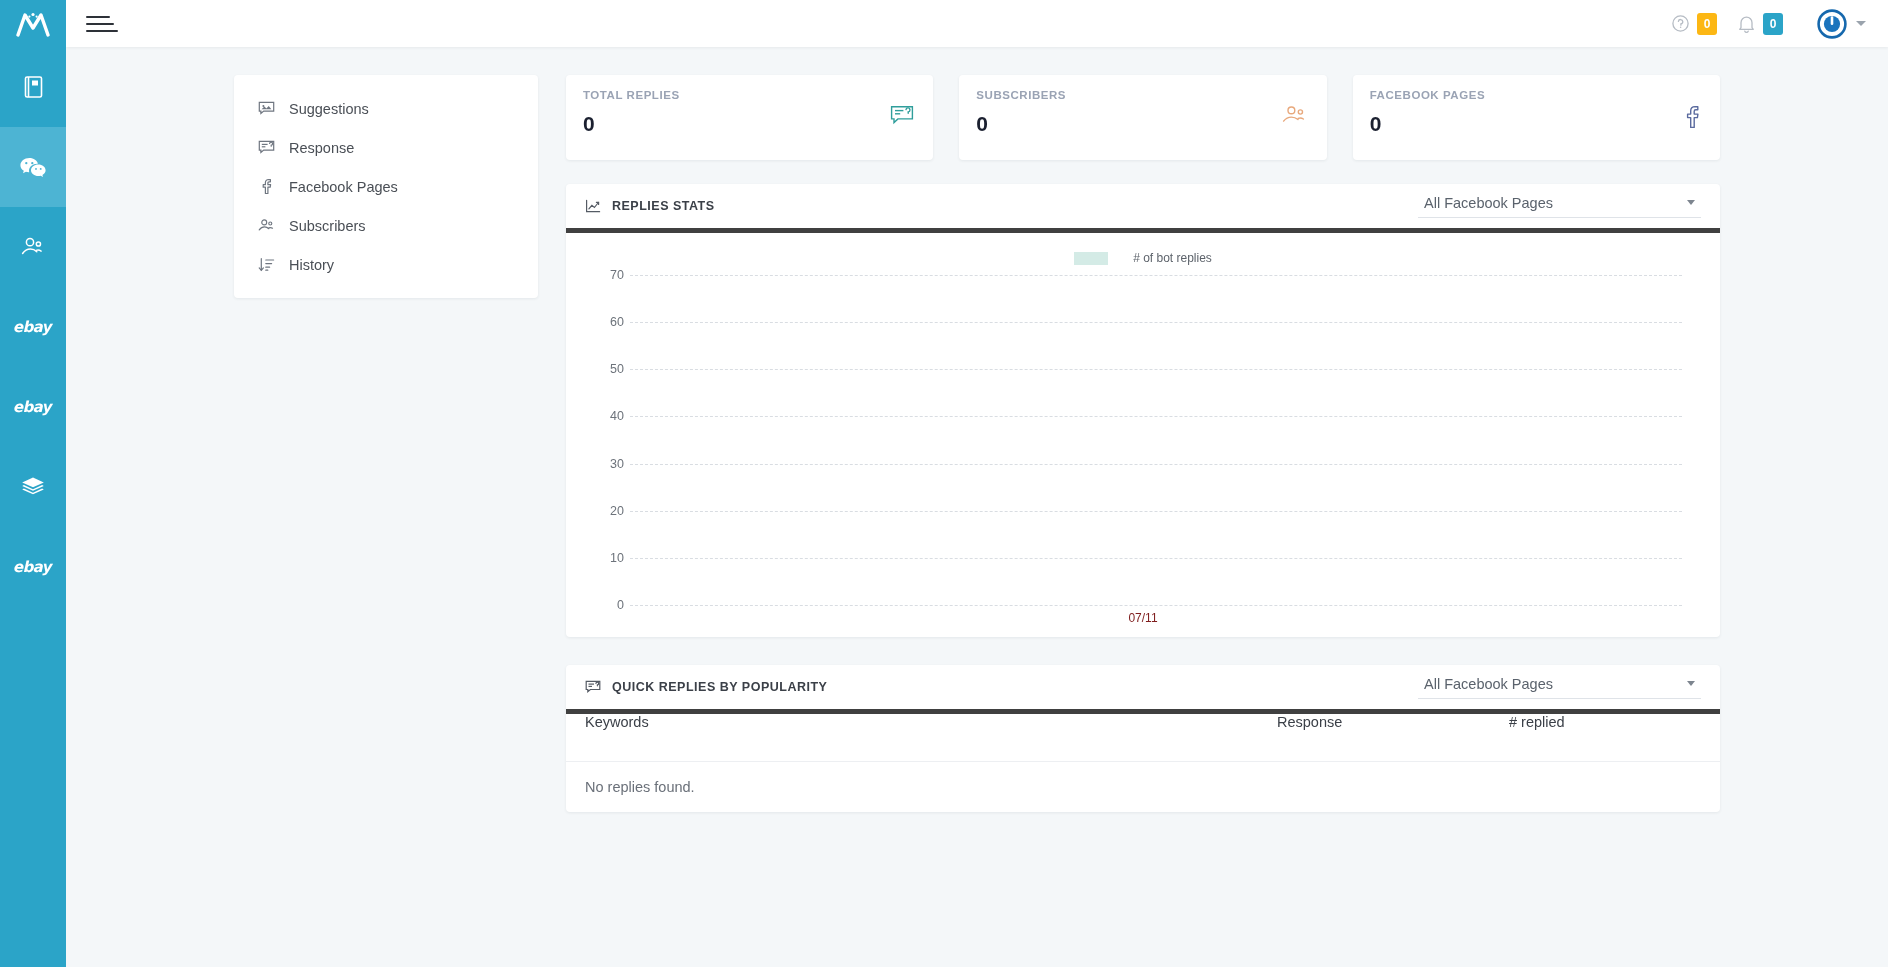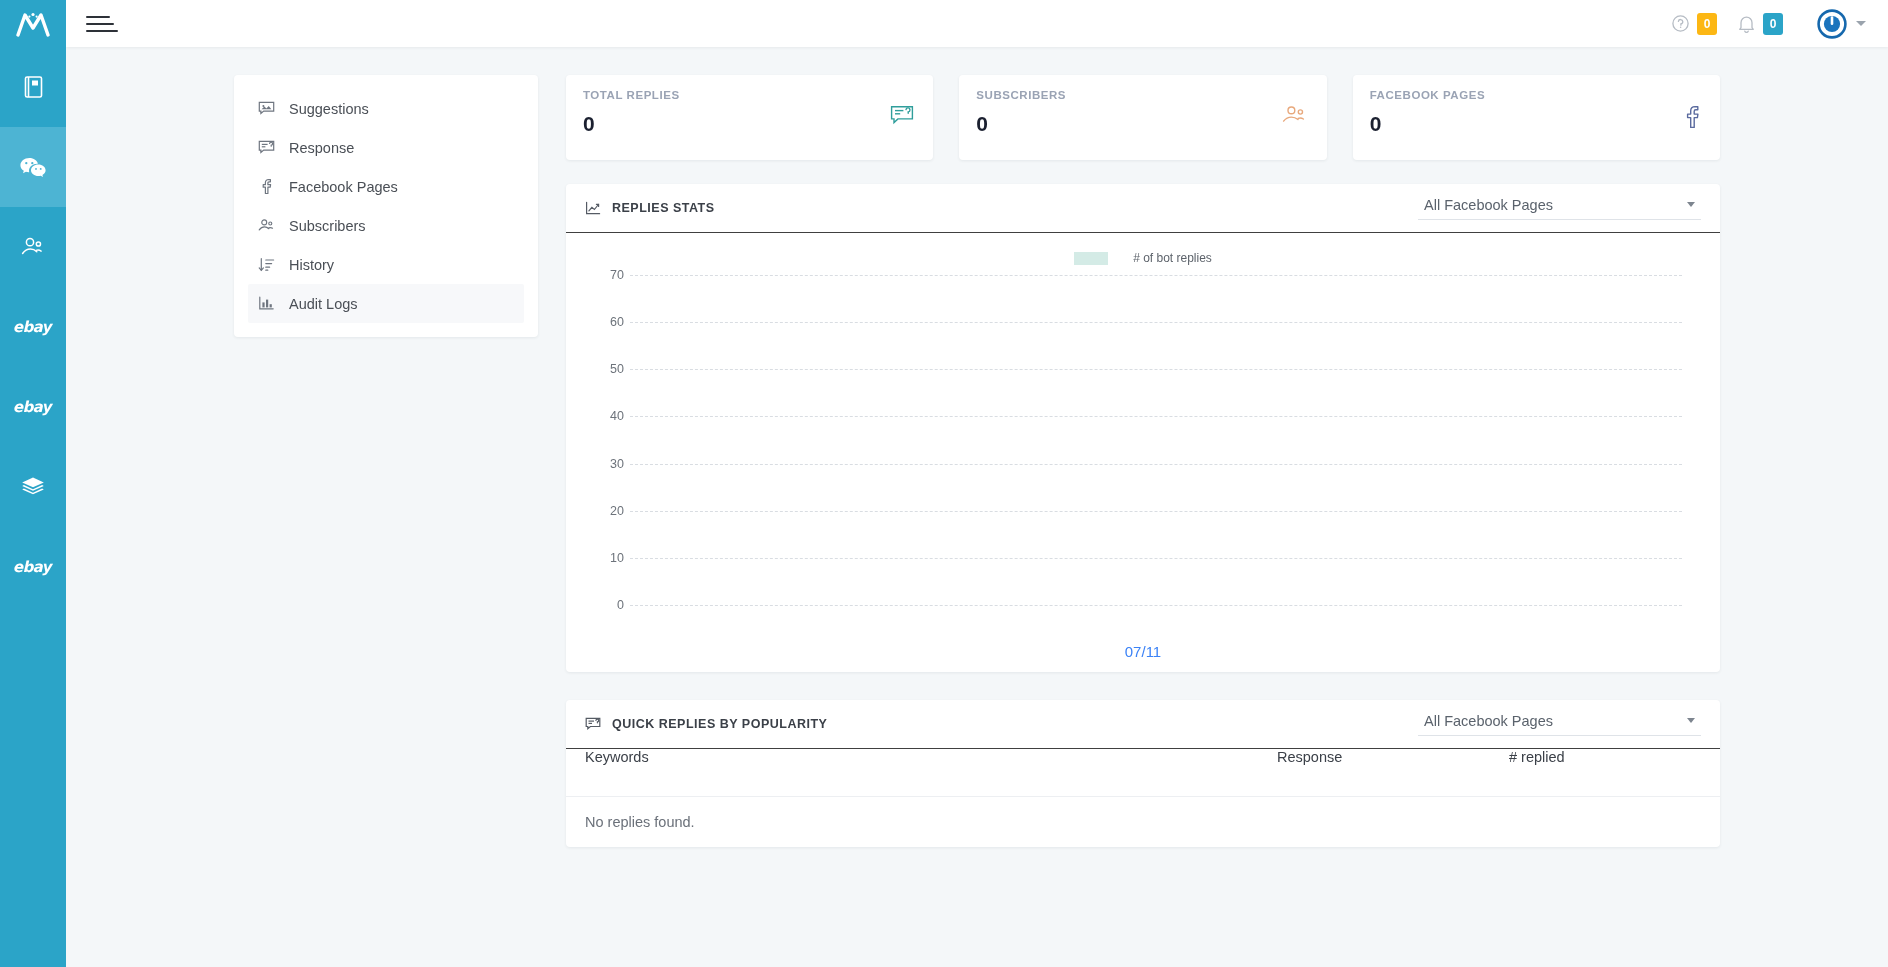--- a/index.html
+++ b/index.html
@@ -155,21 +155,21 @@
   }
   .stat-value { color: #1b2030; font-size: 21px; font-weight: 700; }
   .stat-icon { margin-top: 16px; }
 
   
   .chart-card { margin-top: 24px; }
   .card-head {
     height: 49px;
     display: flex; align-items: center;
     padding: 0 19px 0 19px;
-    border-bottom: 1px solid #404040;
+    border-bottom: 5px solid #404040;
   }
   .card-head-title {
     display: flex; align-items: center; gap: 11px;
     color: #3b4048;
     font-size: 12.5px;
     font-weight: 700;
     letter-spacing: 0.5px;
   }
   .card-head-title .ch-icon { color: #555b64; display: flex; }
   .head-spacer { flex: 1; }
@@ -209,21 +209,21 @@
     left: 0; width: 28px;
     text-align: right;
     transform: translateY(-50%);
     color: #6d737b;
     font-size: 12.5px;
   }
   .xaxis {
     margin-top: 6px;
     display: flex; justify-content: center;
   }
-  .xtick { color: #3b82f6; font-size: 15px; margin-top: 32px; }
+  .xtick { color: #7f1d1d; font-size: 12px; }
 
   
   .table-card { margin-top: 28px; margin-bottom: 24px; }
   .table-head-row {
     display: flex; align-items: flex-start;
     height: 48px;
     padding: 0 19px;
     border-bottom: 1px solid #edeff2;
   }
   .th { color: #3b4048; font-size: 14.5px; }
@@ -406,31 +406,20 @@
                   <path d="M1.2 10.9 3.3 13.3 5.4 10.9"></path>
                   <line x1="7.8" y1="3" x2="15.6" y2="3"></line>
                   <line x1="7.8" y1="6.6" x2="13.6" y2="6.6"></line>
                   <line x1="7.8" y1="10.2" x2="11.6" y2="10.2"></line>
                   <line x1="7.8" y1="13.2" x2="9.8" y2="13.2"></line>
                 </svg>
               </span>
               <span>History</span>
             </div>
 
-            <div class="nav-item active">
-              <span class="ni-icon">
-                <svg width="17" height="15" viewBox="0 0 17 15" fill="none" stroke="currentColor" stroke-width="1.2">
-                  <path d="M1.8 1.2v11.6h13.4" stroke-linecap="round"></path>
-                  <rect x="4.4" y="6.4" width="2.2" height="5" fill="currentColor" stroke="none"></rect>
-                  <rect x="8" y="3.6" width="2.2" height="7.8" fill="currentColor" stroke="none"></rect>
-                  <rect x="11.6" y="8.2" width="2.2" height="3.2" fill="currentColor" stroke="none"></rect>
-                </svg>
-              </span>
-              <span>Audit Logs</span>
-            </div>
 
           </div>
         </div>
       </div>
 
       <div class="col-right">
 
         <div class="stats-row">
 
           <div class="card stat-card">

